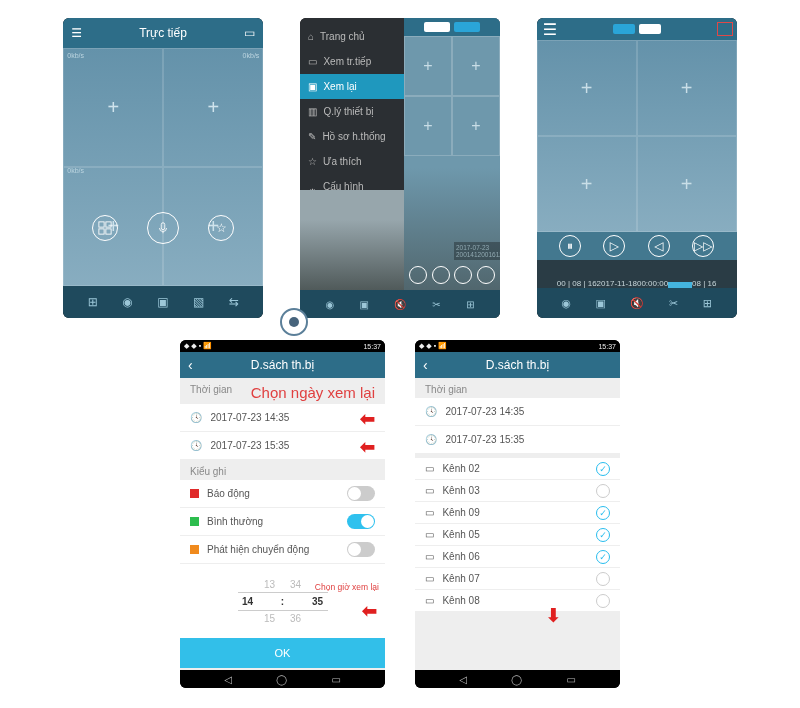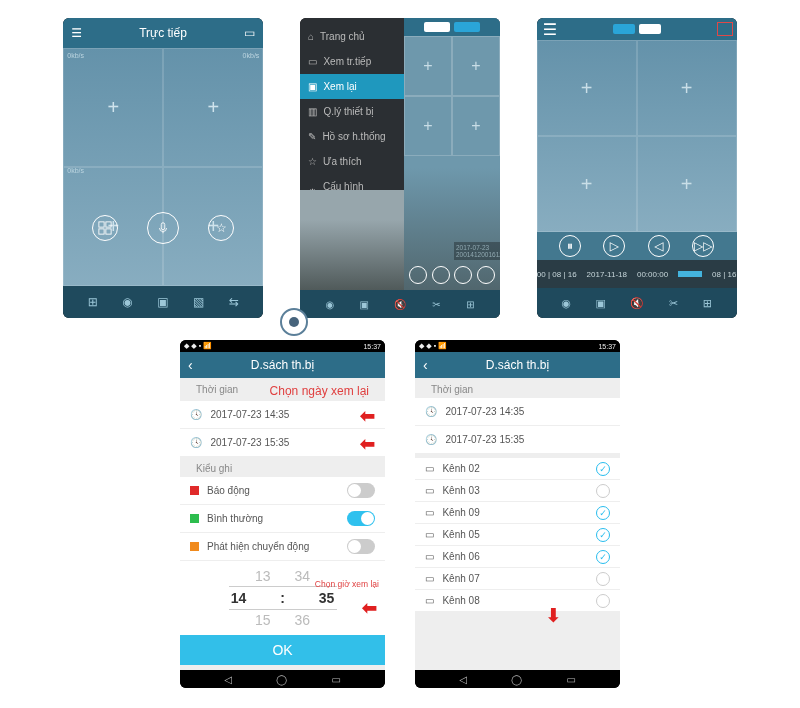--- a/index.html
+++ b/index.html
@@ -44,45 +44,45 @@
 .bot2 { position:absolute; bottom:0; left:0; right:0; height:28px; background:#1f4a5d; display:flex; justify-content:space-evenly; align-items:center; color:#9cc7d8; font-size:10px; }
 .mountains { position:absolute; bottom:28px; left:0; width:52%; height:100px; background:linear-gradient(#97a6ac 30%,#505a5a); }
 
 
 .play-header { background:#2d6d88; height:22px; display:flex; align-items:center; justify-content:center; gap:4px; position:relative;}
 .play-header .tab { width:22px; height:10px;}
 .play-header .red { position:absolute; right:4px; width:16px; height:14px; border:1.5px solid #e04848; }
 .play-body { flex:1; background:linear-gradient(#6492aa,#88adc0); display:grid; grid-template-columns:1fr 1fr; grid-template-rows:1fr 1fr; }
 .pcell { border:1px solid rgba(255,255,255,.15); display:flex; align-items:center; justify-content:center; }
 .play-ctrl { height:28px; background:#43788f; display:flex; justify-content:space-evenly; align-items:center; }
-.timeline3 { height:28px; background:#2a3c45; display:flex; align-items:center; justify-content:center; font-size:8px; color:#c7d6da; gap:10px;}
+.timeline3 { height:28px; background:#2a3c45; display:flex; align-items:flex-end; justify-content:center; font-size:8px; color:#c7d6da; gap:0;}
 .tl-mark { background:#44b4de; width:24px; height:6px; }
 .bot3 { height:30px; background:#1f4a5d; display:flex; justify-content:space-evenly; align-items:center; color:#9cc7d8; font-size:11px; }
 
 
 .statusbar { background:#000; color:#eee; height:12px; display:flex; align-items:center; justify-content:space-between; padding:0 4px; font-size:7px; }
 .form-header { background:#2d6d88; height:26px; display:flex; align-items:center; color:#fff; font-size:12px; position:relative; justify-content:center;}
 .form-header .back { position:absolute; left:8px; font-size:14px; }
 .form-body { flex:1; background:#eee; overflow:hidden; font-size:10px; color:#555; }
-.section-label { padding:6px 16px 3px; color:#888; display:flex; justify-content:space-between;}
-.section-label .red { color:#e04040; font-size:12px;}
+.section-label { padding:6px 10px 3px; color:#888; display:flex; justify-content:space-between;}
+.section-label .red { color:#e04040; font-size:15px;}
 .form-row { background:#fff; height:28px; display:flex; align-items:center; padding:0 10px; border-bottom:1px solid #eee; gap:8px; position:relative;}
 .form-row .txt { flex:1; }
 .toggle { width:28px; height:15px; border-radius:8px; background:#ccc; position:relative;}
 .toggle::after { content:''; position:absolute; width:13px; height:13px; background:#fff; border-radius:50%; top:1px; left:1px;}
 .toggle.on { background:#2fc1ee; }
 .toggle.on::after { left:auto; right:1px; }
 .color-sq { width:9px; height:9px; }
 .picker { background:#fff; height:74px; display:flex; flex-direction:column; align-items:center; justify-content:center; gap:2px; position:relative;}
-.picker-row { display:flex; gap:24px; color:#bbb; font-size:14px;}
+.picker-row { display:flex; gap:15px; color:#bbb; font-size:10px;}
 .picker-row.mid { color:#333; font-weight:bold; border-top:1px solid #ccc; border-bottom:1px solid #ccc; padding:3px 0;}
 .picker-row.mid span { display:inline-block; width:20px; text-align:center;}
 .picker .redlabel { position:absolute; right:6px; top:18px; color:#e04040; font-size:8.5px; text-align:right; }
 .form-buttons { display:flex; height:30px; }
-.form-buttons div { flex:1; display:flex; align-items:center; justify-content:center; font-size:14px; }
+.form-buttons div { flex:1; display:flex; align-items:center; justify-content:center; font-size:11px; }
 .form-buttons .ok { background:#32bfe9; color:#fff; }
 .form-buttons .cancel { background:#f5f5f5; color:#888; }
 .navbar { height:18px; background:#000; display:flex; justify-content:space-evenly; align-items:center; color:#bbb; font-size:10px; }
 
 
 .check { width:14px; height:14px; border:1.5px solid #28bdee; border-radius:50%; display:inline-flex; align-items:center; justify-content:center; color:#28bdee; font-size:9px; }
 .check.off { border-color:#ccc; color:transparent; }
 .startbtn { background:#32bfe9; color:#fff; margin:6px; height:32px; border-radius:3px; display:flex; align-items:center; justify-content:center; font-size:12px; }
 
 .arrow-red { position:absolute; color:#e02020; font-size:18px; font-weight:bold; }

